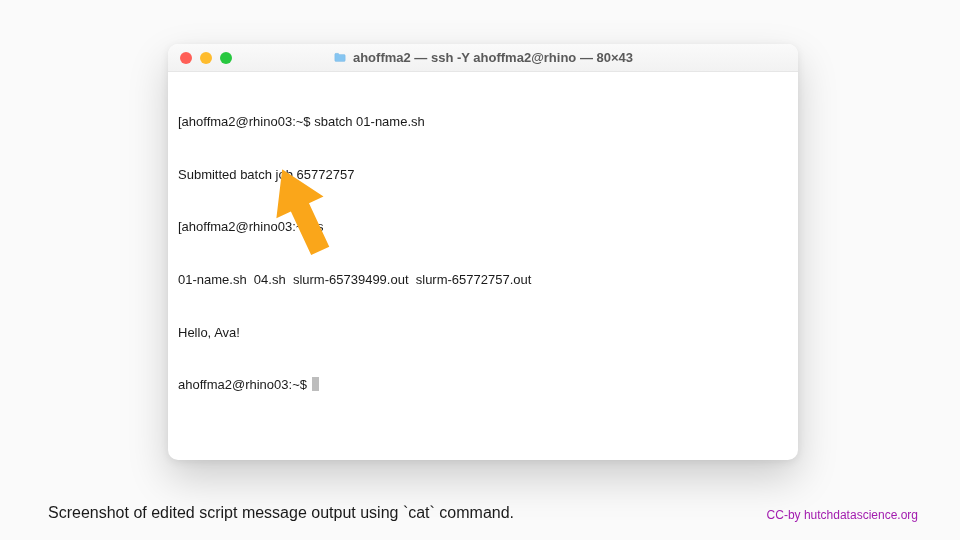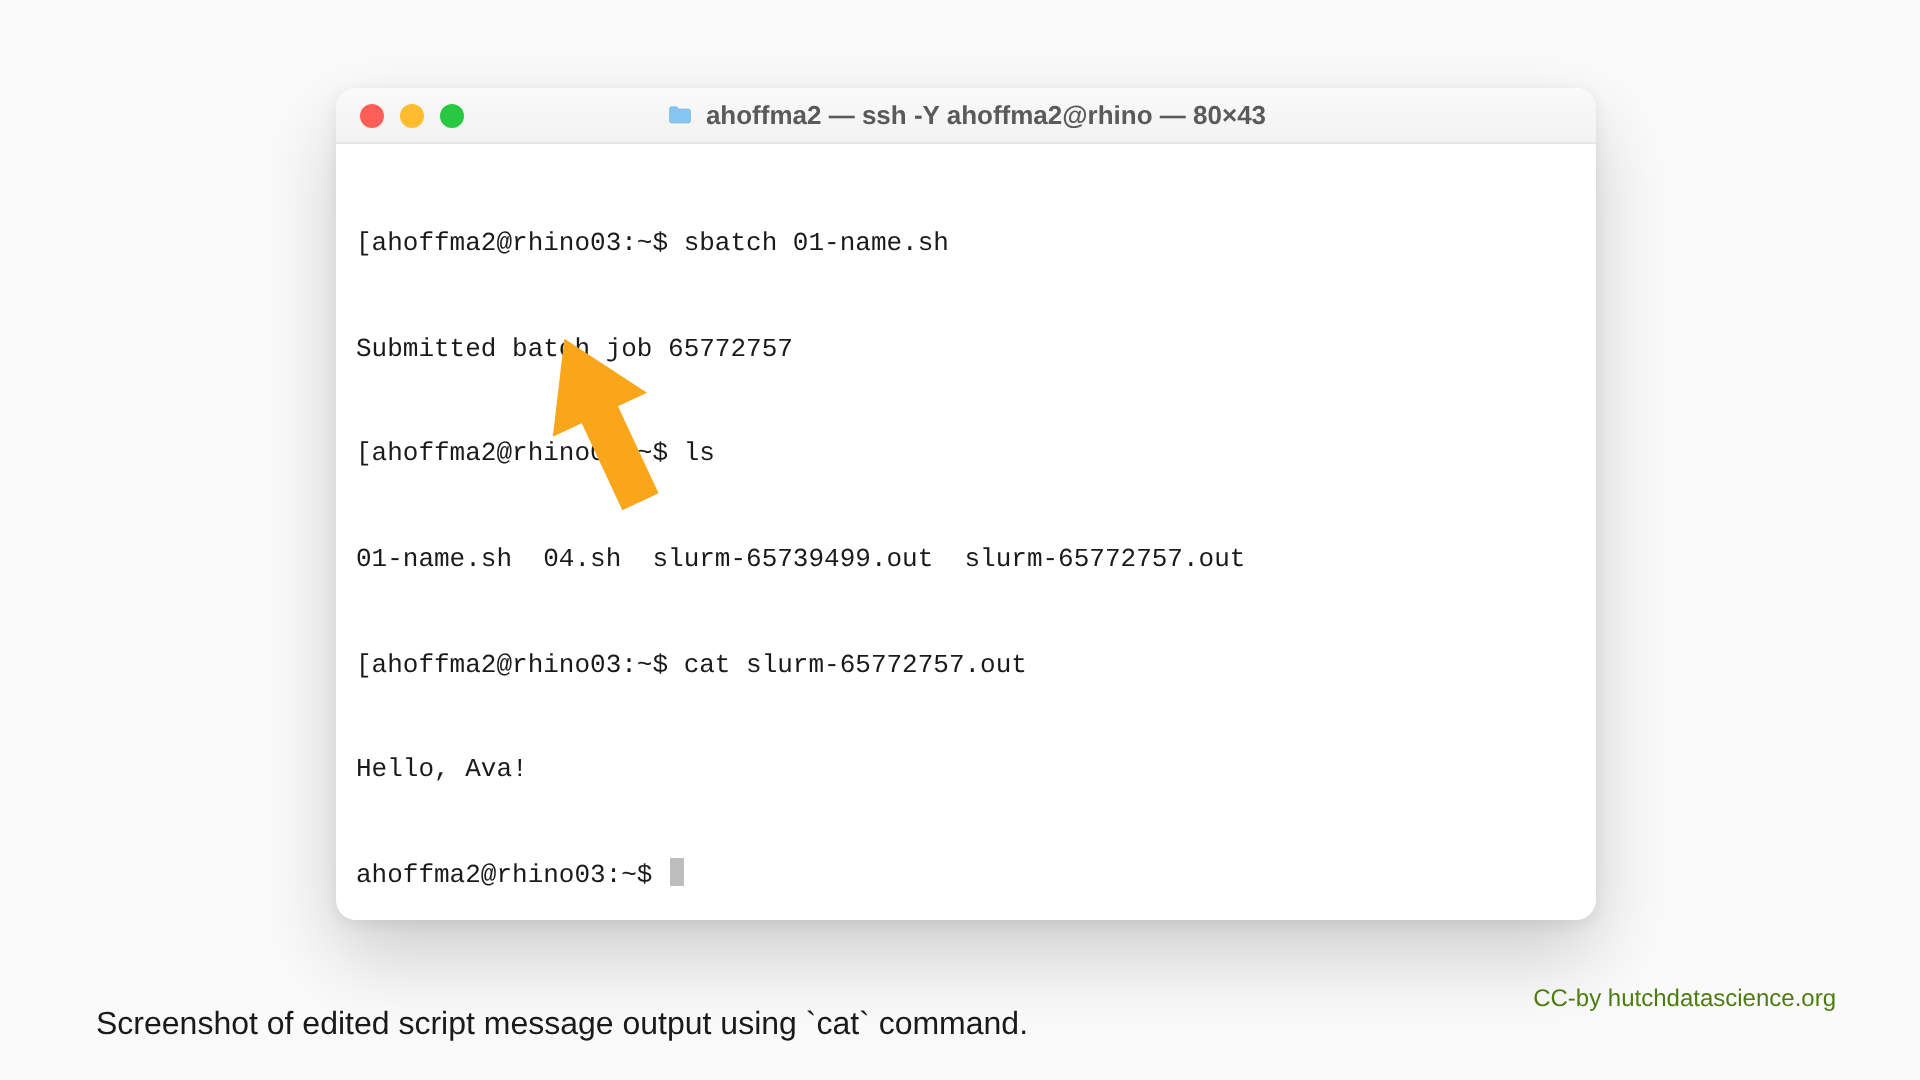--- a/index.html
+++ b/index.html
@@ -61,21 +61,21 @@
       display: block;
     }
     .title-text {
       font-size: 13px;
       font-weight: 600;
       color: #5a5a5a;
     }
     .terminal-body {
       flex: 1;
       padding: 6px 10px;
-      font-family: Liberation Mono, monospace;
+      font-family: Liberation Sans, sans-serif;
       font-size: 13px;
       line-height: 1.35;
       color: #1a1a1a;
       white-space: pre;
       overflow: hidden;
     }
     .t-line { display: block; }
     .cursor-block {
       display: inline-block;
       width: 7px;
@@ -96,23 +96,23 @@
     .caption-left {
       position: absolute;
       left: 48px;
       bottom: 18px;
       font-size: 16px;
       color: #1a1a1a;
     }
     .caption-right {
       position: absolute;
       right: 42px;
-      bottom: 34px;
+      bottom: 18px;
       font-size: 12px;
-      color: #4d7c0f;
+      color: #a21caf;
     }
   </style>
 </head>
 <body>
 
 <div class="terminal-window">
   <div class="title-bar">
     <div class="traffic-lights">
       <div class="light red"></div>
       <div class="light yellow"></div>
@@ -125,21 +125,20 @@
         </svg>
       </span>
       <span class="title-text">ahoffma2 — ssh -Y ahoffma2@rhino — 80×43</span>
     </div>
   </div>
   <div class="terminal-body">
     <span class="t-line">[ahoffma2@rhino03:~$ sbatch 01-name.sh</span>
     <span class="t-line">Submitted batch job 65772757</span>
     <span class="t-line">[ahoffma2@rhino03:~$ ls</span>
     <span class="t-line">01-name.sh  04.sh  slurm-65739499.out  slurm-65772757.out</span>
-    <span class="t-line">[ahoffma2@rhino03:~$ cat slurm-65772757.out</span>
     <span class="t-line">Hello, Ava!</span>
     <span class="t-line"><span>ahoffma2@rhino03:~$ </span><span class="cursor-block"></span></span>
   </div>
 </div>
 
 <div class="arrow">
   <svg width="60" height="120" viewBox="0 0 60 120">
     <polygon points="30,0 56,42 40,42 40,90 20,90 20,42 4,42" fill="#faa61a"></polygon>
   </svg>
 </div>

